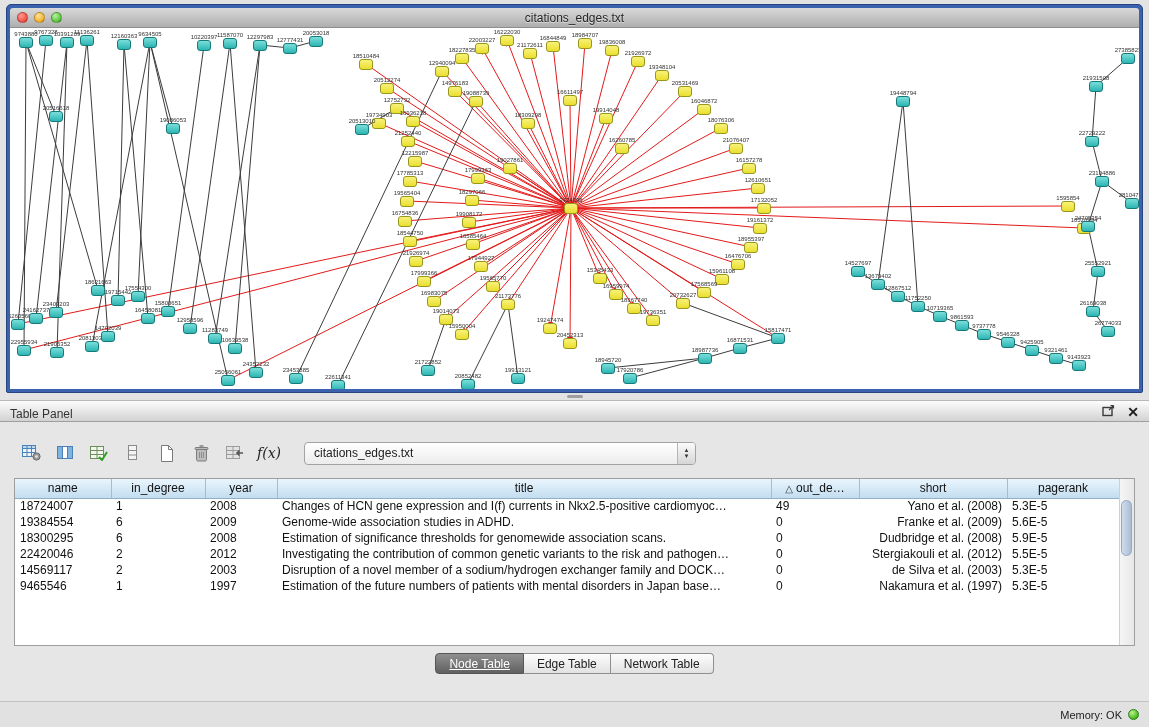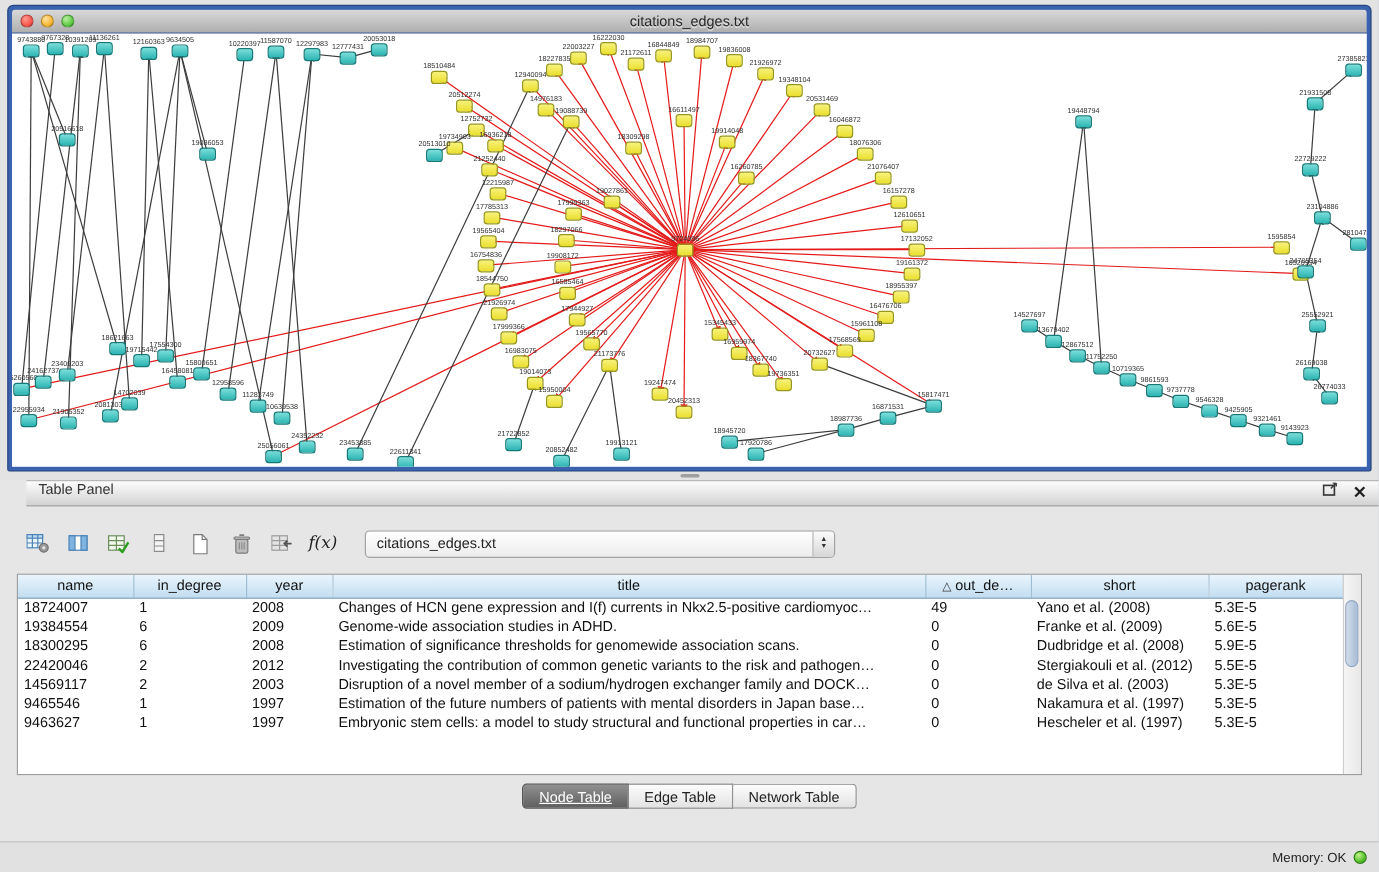--- a/index.html
+++ b/index.html
@@ -33,21 +33,21 @@
   
   .splitter { position:absolute; top:393px; left:0; width:100%; height:7px;
     display:flex; align-items:center; justify-content:center; }
   .splitter .dot { width:16px; height:3px; border-radius:2px; background:#9f9f9f; }
 
   
   .table-panel { position:absolute; top:400px; left:0; right:0; bottom:0;
     display:flex; flex-direction:column; background:#e6e6e6; }
   .panel-header { height:22px; flex:0 0 auto; background:linear-gradient(#fdfdfd,#d2d2d2);
     border-top:1px solid #b8b8b8; border-bottom:1px solid #9f9f9f;
-    display:flex; align-items:flex-start; padding:0 10px;margin-left:22px; }
+    display:flex; align-items:flex-end; padding:0 10px; }
   .panel-title { font-size:12px; color:#333; }
   .ph-icons { margin-left:auto; display:flex; gap:12px; align-items:center; }
   .close-x { font-size:14px; font-weight:bold; color:#1d1d1d; line-height:14px; cursor:default; }
 
   .panel-content { flex:1 1 auto; display:flex; flex-direction:column; min-height:0; padding-top:12px;border-radius:32px; }
   .toolbar { display:flex; align-items:center; gap:4px; margin:6px 0 12px 16px; flex:0 0 auto; }
   .tb-btn { width:30px; height:26px; background:none; border:none; display:flex;
     align-items:center; justify-content:center; padding:0; }
   .fx { font-family:"DejaVu Serif",serif; font-style:italic; font-size:14px; color:#222; }
   .combo { margin-left:16px; width:392px; height:23px; border:1px solid #a3a3a3; border-radius:4px;
@@ -60,21 +60,21 @@
 
   .table-wrap { margin:0 14px; height:168px; border:1px solid #9e9e9e; background:#fff;
     position:relative; overflow:hidden; flex:0 0 auto; }
   table { border-collapse:collapse; table-layout:fixed; width:1104px; font-size:12px; }
   col.c1{width:96px} col.c2{width:94px} col.c3{width:72px} col.c4{width:494px}
   col.c5{width:88px} col.c6{width:148px} col.c7{width:112px}
   th { height:19px; background:linear-gradient(#eaf5fd,#c2ddf0); border-right:1px solid #9fbdd4;
     border-bottom:1px solid #8fb0c9; font-weight:normal; font-size:12px; color:#111;
     text-align:center; padding:0 3px; overflow:hidden; white-space:nowrap; }
   td { height:16px; padding:0 5px; white-space:nowrap; overflow:hidden; color:#111; }
-  td:nth-child(6) { text-align:left; }
+  td:nth-child(6) { text-align:right; }
   .sort { margin-right:3px; font-size:10px; color:#3a3a3a; }
   .vscroll { position:absolute; top:0; right:0; bottom:0; width:15px;
     background:linear-gradient(90deg,#f5f5f5,#e8e8e8); border-left:1px solid #cfcfcf; }
   .vthumb { position:absolute; top:21px; left:1px; width:11px; height:56px; border-radius:6px;
     background:linear-gradient(90deg,#d2ddea,#a9bcd6); border:1px solid #93a7c3; }
 
   .tabs-row { display:flex; justify-content:center; margin:7px 0 0; flex:0 0 auto; }
   .seg { height:21px; padding:0 13px; font-size:12px; border:1px solid #8f8f8f; border-left-width:0;
     background:linear-gradient(#fdfdfd,#e2e2e2); color:#222; font-family:"Liberation Sans",sans-serif; }
   .seg:first-child { border-left-width:1px; border-radius:4px 0 0 4px;text-decoration:underline; }
@@ -761,29 +761,20 @@
               </tr>
               <tr>
                 <td>9465546</td>
                 <td>1</td>
                 <td>1997</td>
                 <td>Estimation of the future numbers of patients with mental disorders in Japan base…</td>
                 <td>0</td>
                 <td>Nakamura et al. (1997)</td>
                 <td>5.3E-5</td>
               </tr>
-              <tr>
-                <td>9463627</td>
-                <td>1</td>
-                <td>1997</td>
-                <td>Embryonic stem cells: a model to study structural and functional properties in car…</td>
-                <td>0</td>
-                <td>Hescheler et al. (1997)</td>
-                <td>5.3E-5</td>
-              </tr>
             </tbody>
         </table>
         <div class="vscroll">
           <div class="vthumb"></div>
         </div>
       </div>
 
       <div class="tabs-row">
           <button class="seg active">Node Table</button>
           <button class="seg">Edge Table</button>

